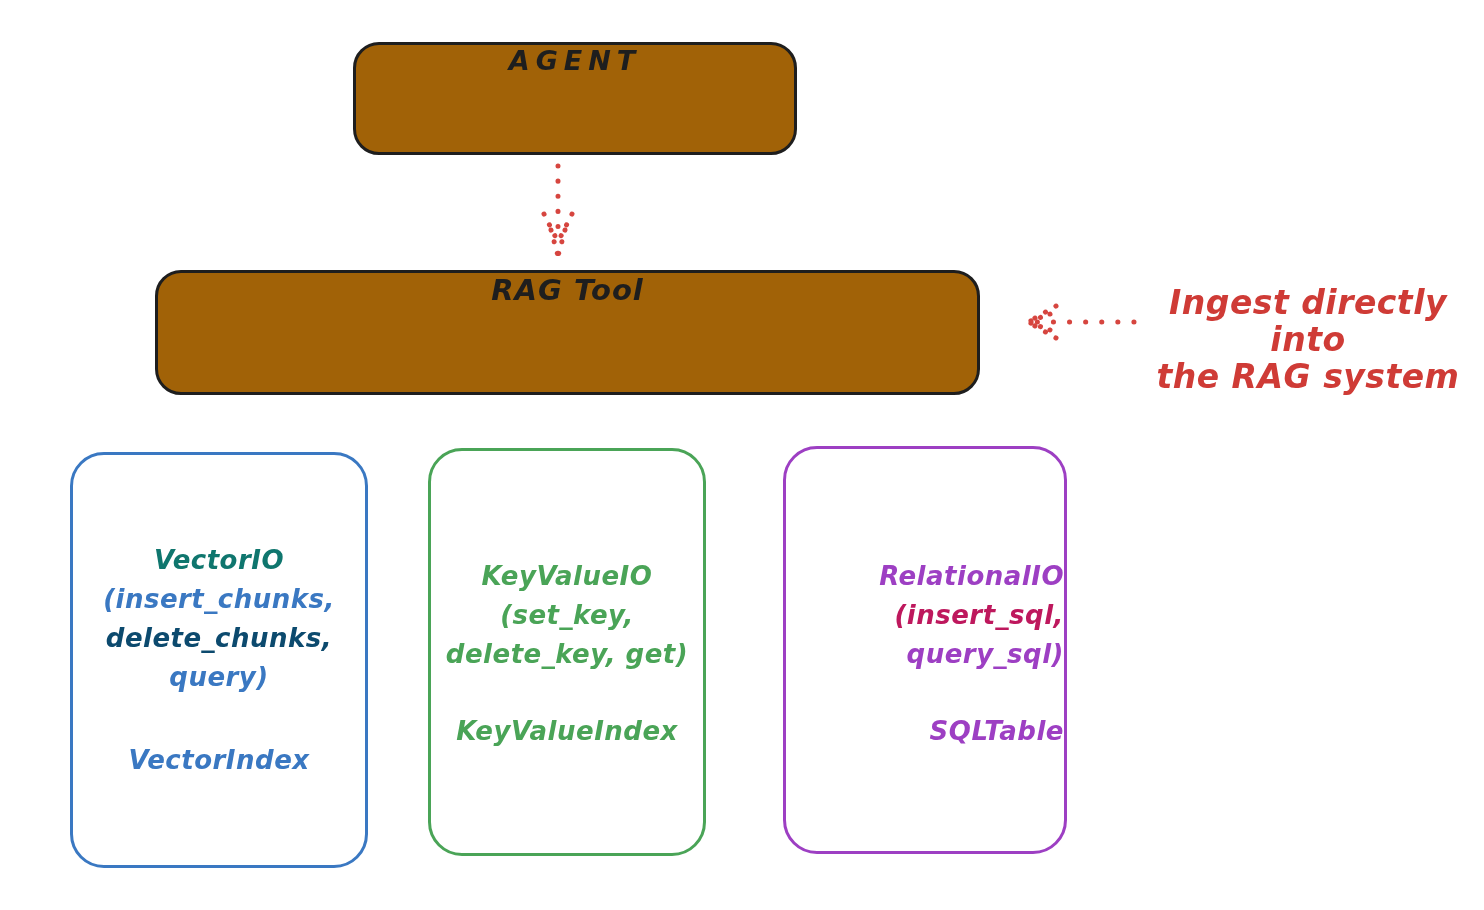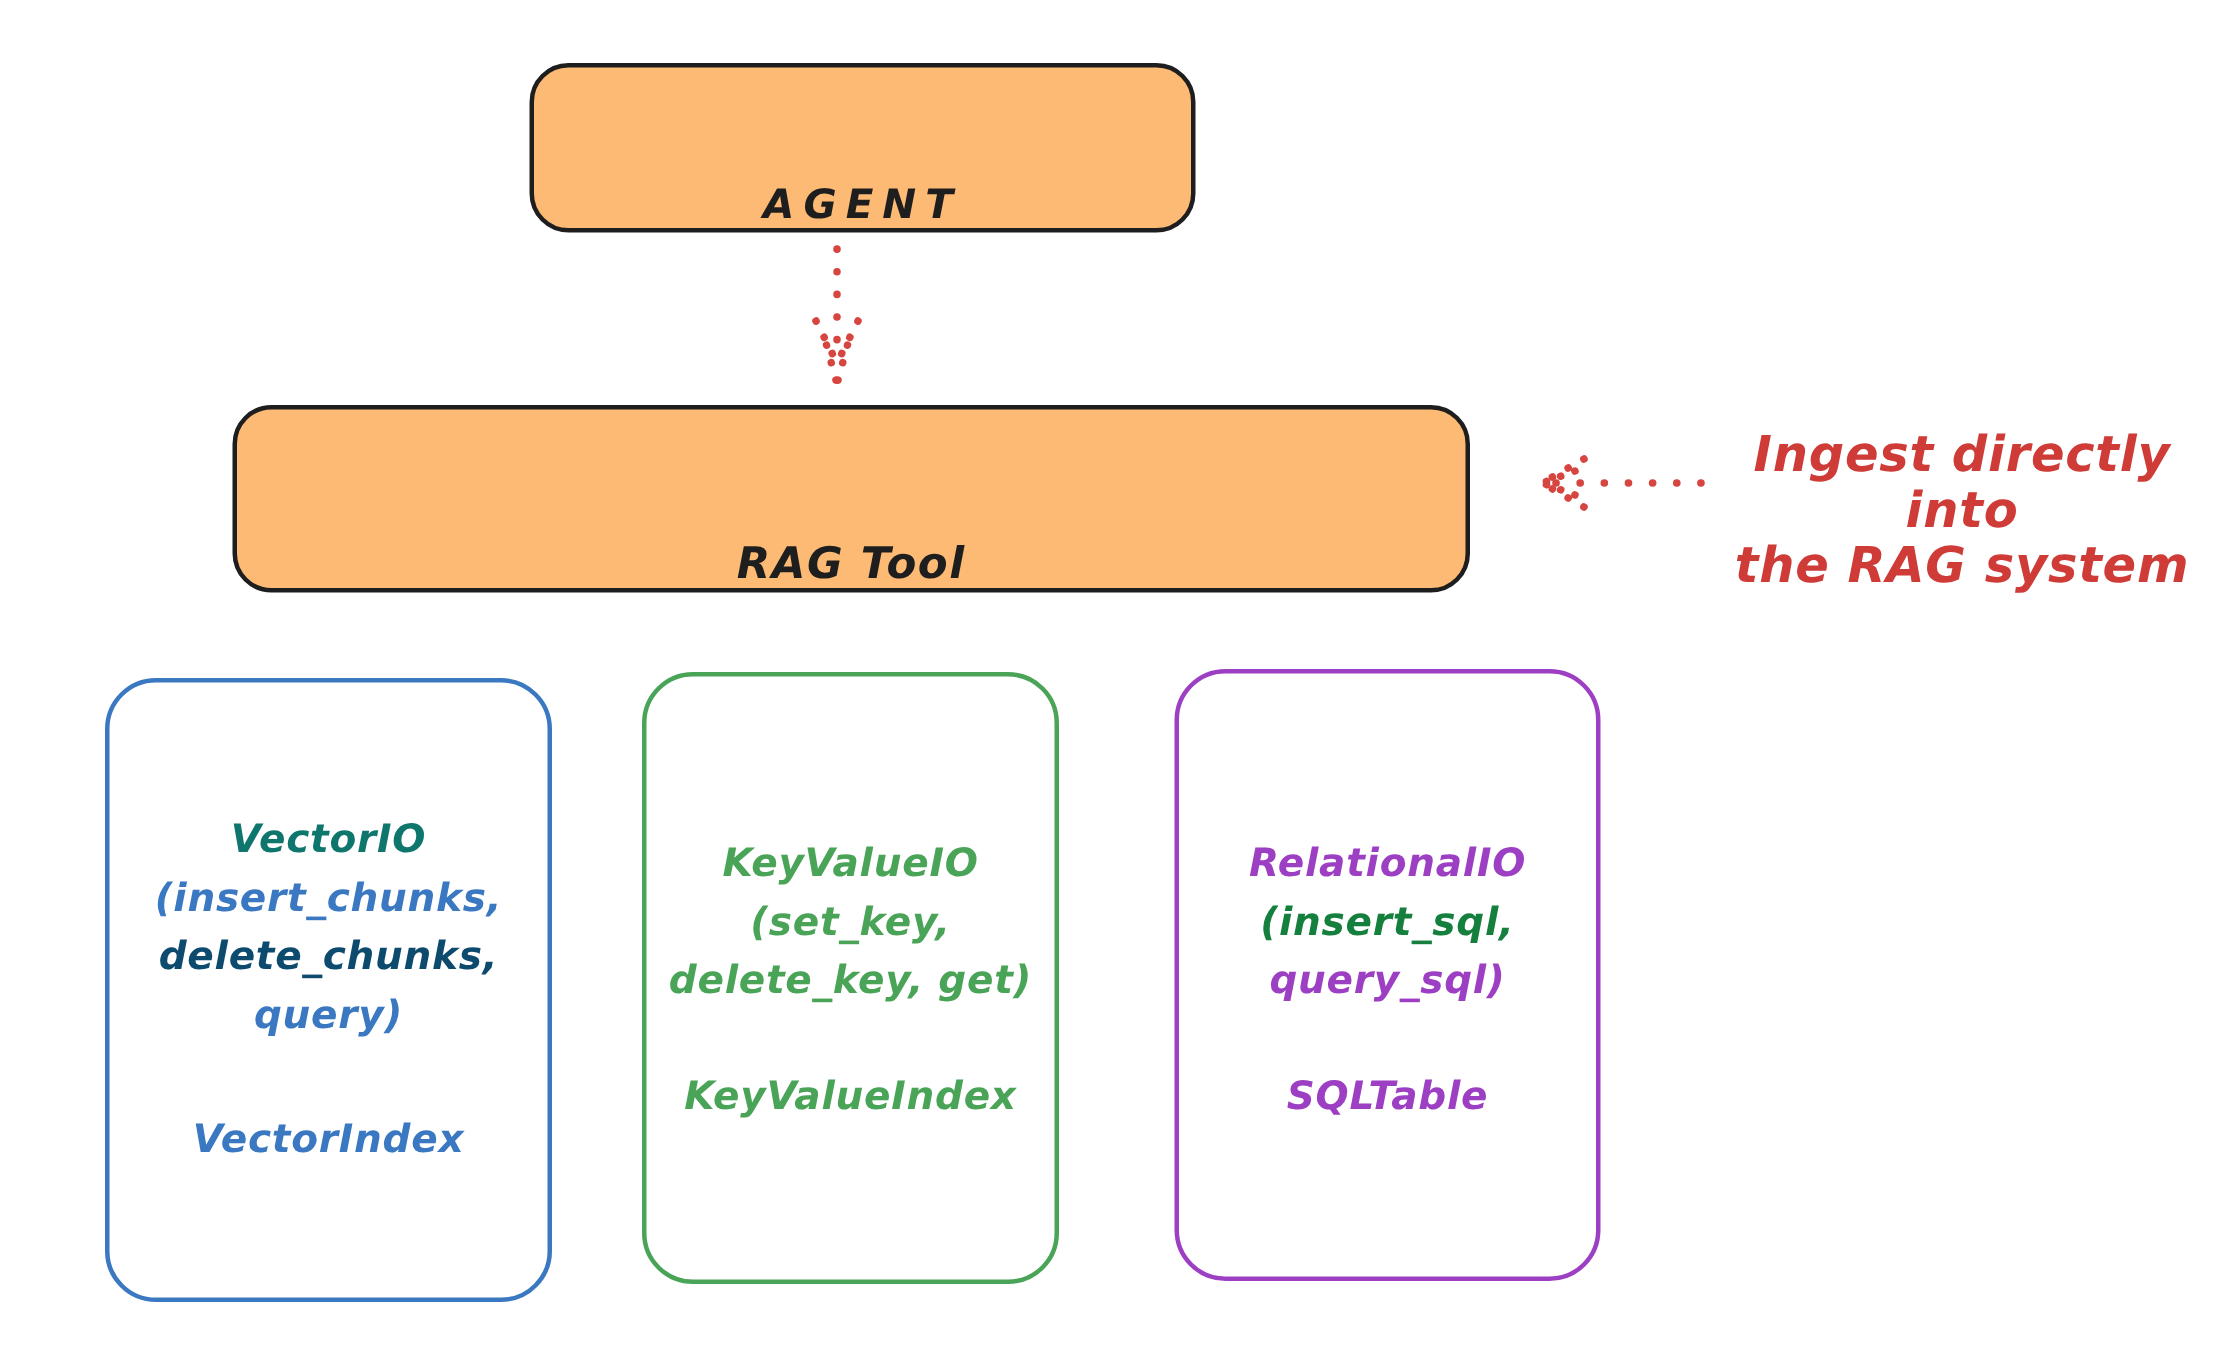--- a/index.html
+++ b/index.html
@@ -6,25 +6,25 @@
   .canvas {
     position: relative;
     width: 1484px;
     height: 910px;
     background: #ffffff;
     font-family: "DejaVu Sans", sans-serif;
     overflow: hidden;
   }
   .node {
     position: absolute;
-    background: #fdba74;
+    background: #a16207;
     border-style: solid;
     border-width: 3.5px;
     display: flex;
-    align-items: flex-end;
+    align-items: flex-start;
     justify-content: center;
     box-sizing: border-box;
   }
   .node-agent {
     left: 353px; top: 42px; width: 444px; height: 113px;
     border-radius: 26px;
   }
   .node-agent .label {
     font-size: 27px; font-weight: 700; font-style: italic;
     letter-spacing: 6px;
@@ -116,21 +116,21 @@
   </div>
 
   <div class="store store-keyvalue" style="border-color: rgb(74, 164, 87); font-style: italic;">
     <div style="color: rgb(74, 164, 87);">KeyValueIO</div>
     <div style="color: rgb(74, 164, 87);">(set_key,</div>
     <div style="color: rgb(74, 164, 87);">delete_key, get)</div>
     <div class="spacer-md"></div>
     <div style="color: rgb(74, 164, 87);">KeyValueIndex</div>
   </div>
 
-  <div class="store store-relational" style="border-color: rgb(157, 63, 195);">
+  <div class="store store-relational" style="border-color: rgb(157, 63, 195); text-align: right;">
     <div style="color: rgb(157, 63, 195);">RelationalIO</div>
-    <div style="color: #15803d;">(insert_sql,</div>
+    <div style="color: #be185d;">(insert_sql,</div>
     <div style="color: rgb(157, 63, 195);">query_sql)</div>
     <div class="spacer-md"></div>
     <div style="color: rgb(157, 63, 195);">SQLTable</div>
   </div>
 
 </div>
 
 </body></html>

